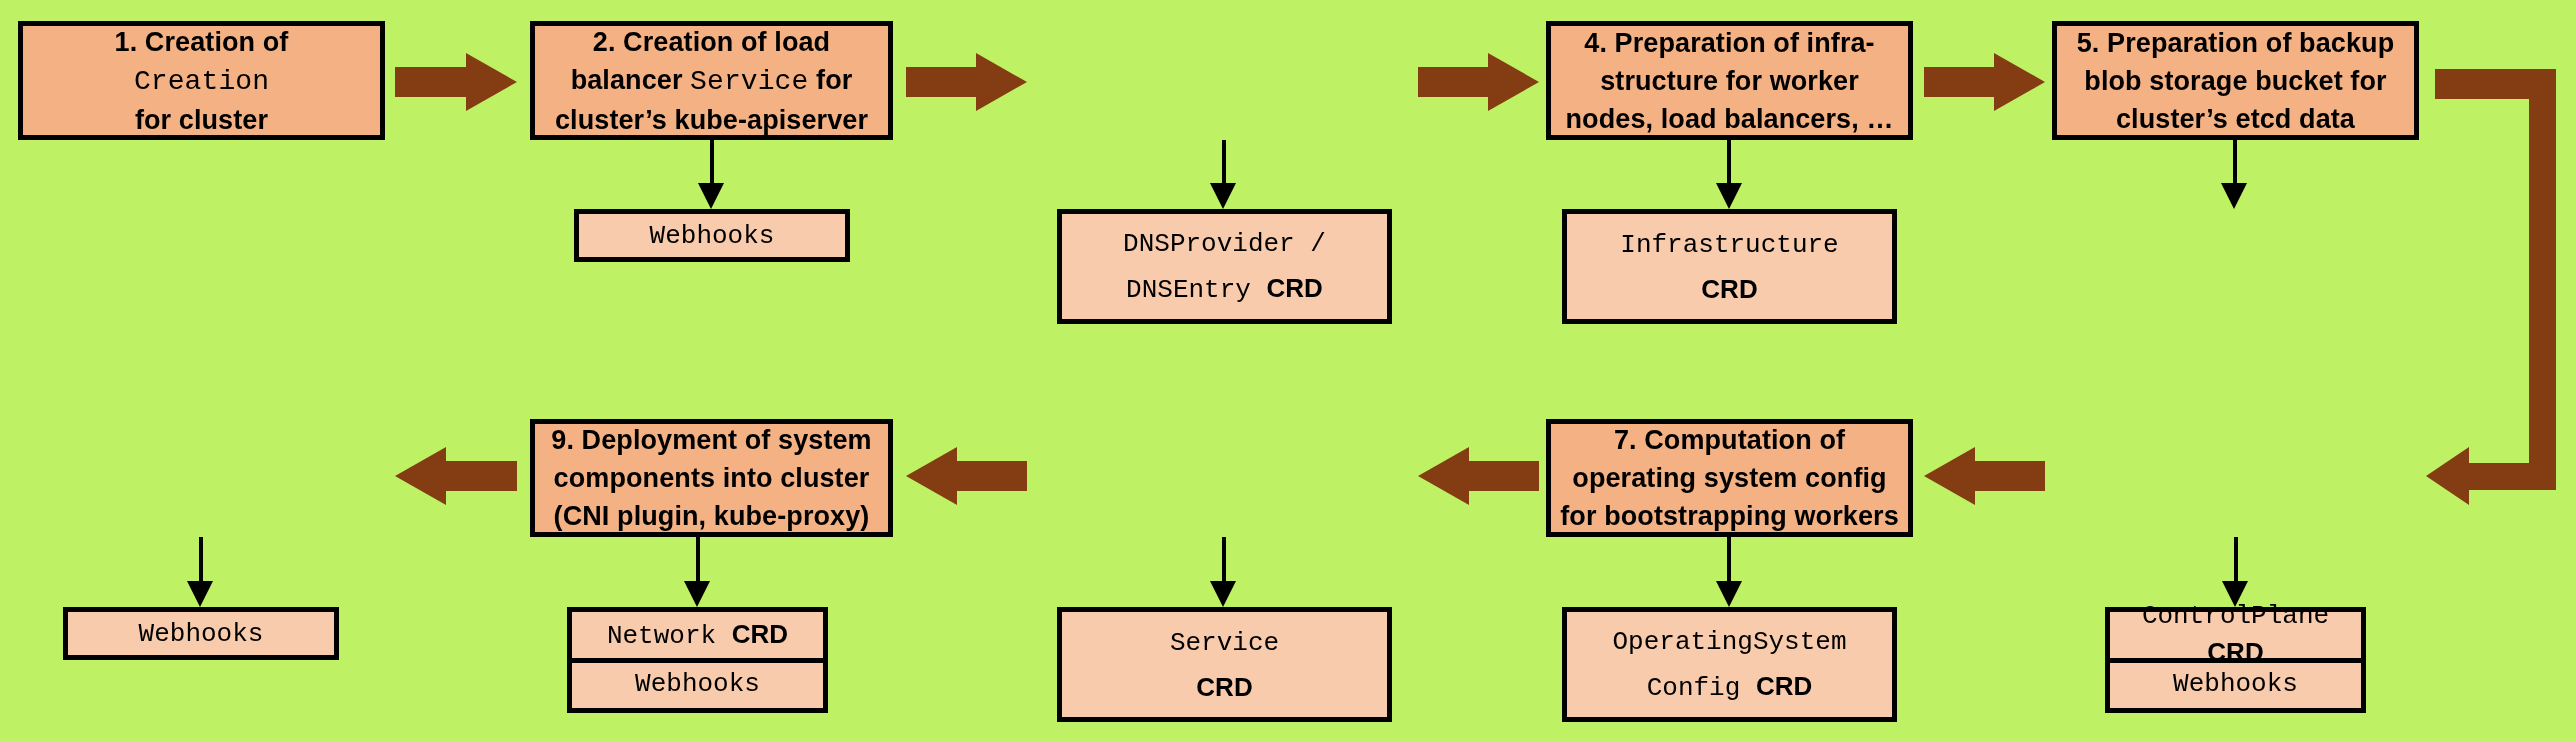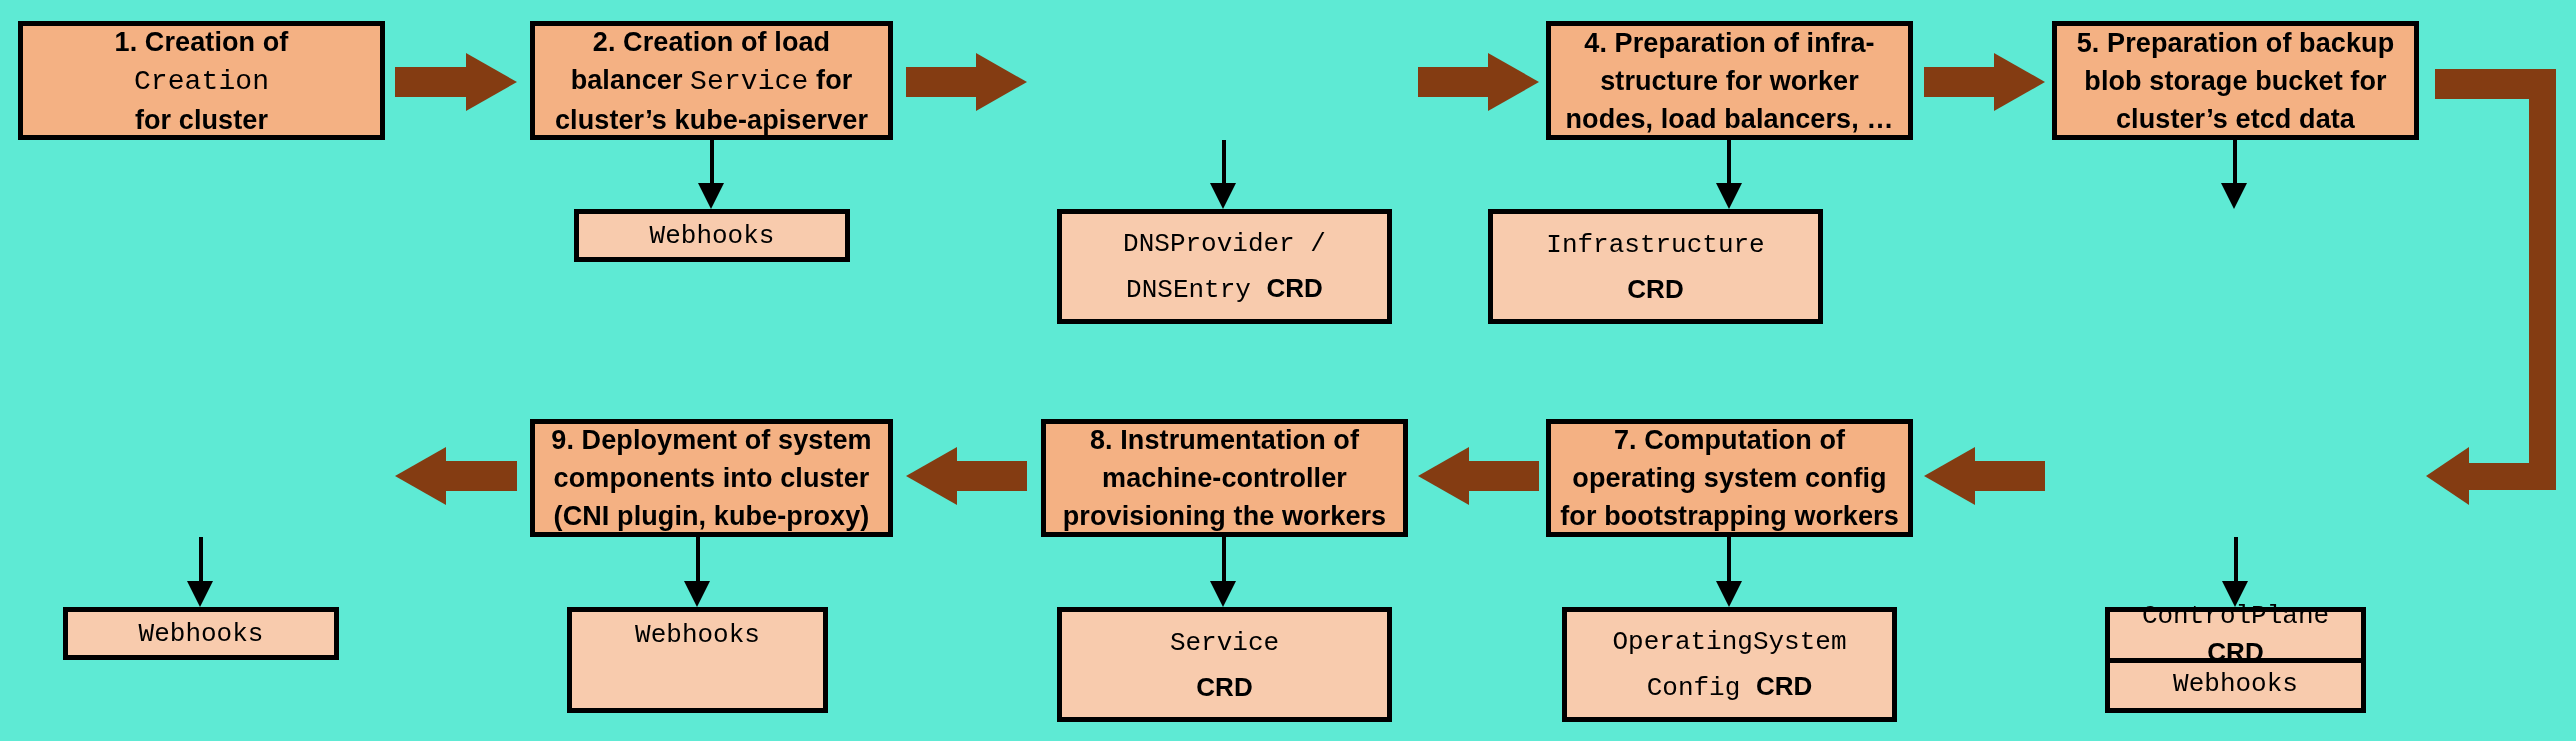--- a/index.html
+++ b/index.html
@@ -2,21 +2,21 @@
 <html style="font-size:11.4px"><head>
 <meta charset="utf-8">
 <style>
   :root{
     --step-fill:#F4B183;
     --art-fill:#F8CBAD;
     --arrow:#843C12;
     --ink:#000000;
   }
   html,body{margin:0;padding:0;background:#ffffff;}
-  .canvas{position:relative;width:2576px;height:742px;background:#5eead4;overflow:hidden;
+  .canvas{position:relative;width:2576px;height:742px;background:#bef264;overflow:hidden;
           font-family:"Liberation Sans",sans-serif;}
   
   .step{position:absolute;box-sizing:border-box;background:var(--step-fill);
         border:5.7px solid var(--ink);display:flex;align-items:center;justify-content:center;}
   .step .label{white-space:pre-line;text-align:center;color:var(--ink);
         font-weight:700;font-size:27px;line-height:38px;letter-spacing:0.1px;}
   .code{font-family:"Liberation Mono",monospace;font-weight:400;font-size:28px;}
   
   .art{position:absolute;box-sizing:border-box;background:var(--art-fill);
        border:5px solid var(--ink);display:flex;align-items:center;justify-content:center;}
@@ -71,25 +71,20 @@
     <div class="label"><span>5. Preparation of backup
 blob storage bucket for
 cluster’s etcd data</span></div>
   </div>
 
   <div class="step" style="left:1546px;top:419px;width:367px;height:118px">
     <div class="label"><span>7. Computation of
 operating system config
 for bootstrapping workers</span></div>
   </div>
-  <div class="step" style="left:1041px;top:419px;width:367px;height:118px">
-    <div class="label"><span>8. Instrumentation of
-machine-controller
-provisioning the workers</span></div>
-  </div>
   <div class="step" style="left:530px;top:419px;width:363px;height:118px">
     <div class="label"><span>9. Deployment of system
 components into cluster
 (CNI plugin, kube-proxy)</span></div>
   </div>
 
   <div class="arrow-r" style="left:395px;top:53px;width:122px">
     <div class="bar"></div>
     <div class="head"></div>
   </div>
@@ -170,21 +165,21 @@
     <div class="thead" style="left:187px;top:581px"></div>
   </div>
 
   <div class="art" style="left:574px;top:209px;width:276px;height:53px">
     <div class="aline wh">Webhooks</div>
   </div>
   <div class="art" style="left:1057px;top:209px;width:335px;height:115px">
     <div class="aline"><span>DNSProvider /
 DNSEntry </span><span class="crd">CRD</span></div>
   </div>
-  <div class="art" style="left:1488px;top:209px;width:335px;height:115px">
+  <div class="art" style="left:1562px;top:209px;width:335px;height:115px">
     <div class="aline"><span>Infrastructure</span><span class="crd">
 CRD</span></div>
   </div>
 
   <div class="stack" style="left:2105px;top:607px;width:261px;height:106px">
     <div class="cell">
       <div class="aline"><span>ControlPlane </span><span class="crd">CRD</span></div>
     </div>
     <div class="cell">
       <div class="aline wh">Webhooks</div>
@@ -193,20 +188,23 @@
   <div class="art" style="left:1562px;top:607px;width:335px;height:115px">
     <div class="aline"><span>OperatingSystem
 Config </span><span class="crd">CRD</span></div>
   </div>
   <div class="art" style="left:1057px;top:607px;width:335px;height:115px">
     <div class="aline"><span>Service</span><span class="crd">
 CRD</span></div>
   </div>
   <div class="stack" style="left:567px;top:607px;width:261px;height:106px">
     <div class="cell">
+      <div class="aline"><span>Network </span><span class="crd">CRD</span></div>
+    </div>
+    <div class="cell">
       <div class="aline wh">Webhooks</div>
     </div>
   </div>
   <div class="art" style="left:63px;top:607px;width:276px;height:53px">
     <div class="aline wh">Webhooks</div>
   </div>
 
 </div>
 
 

